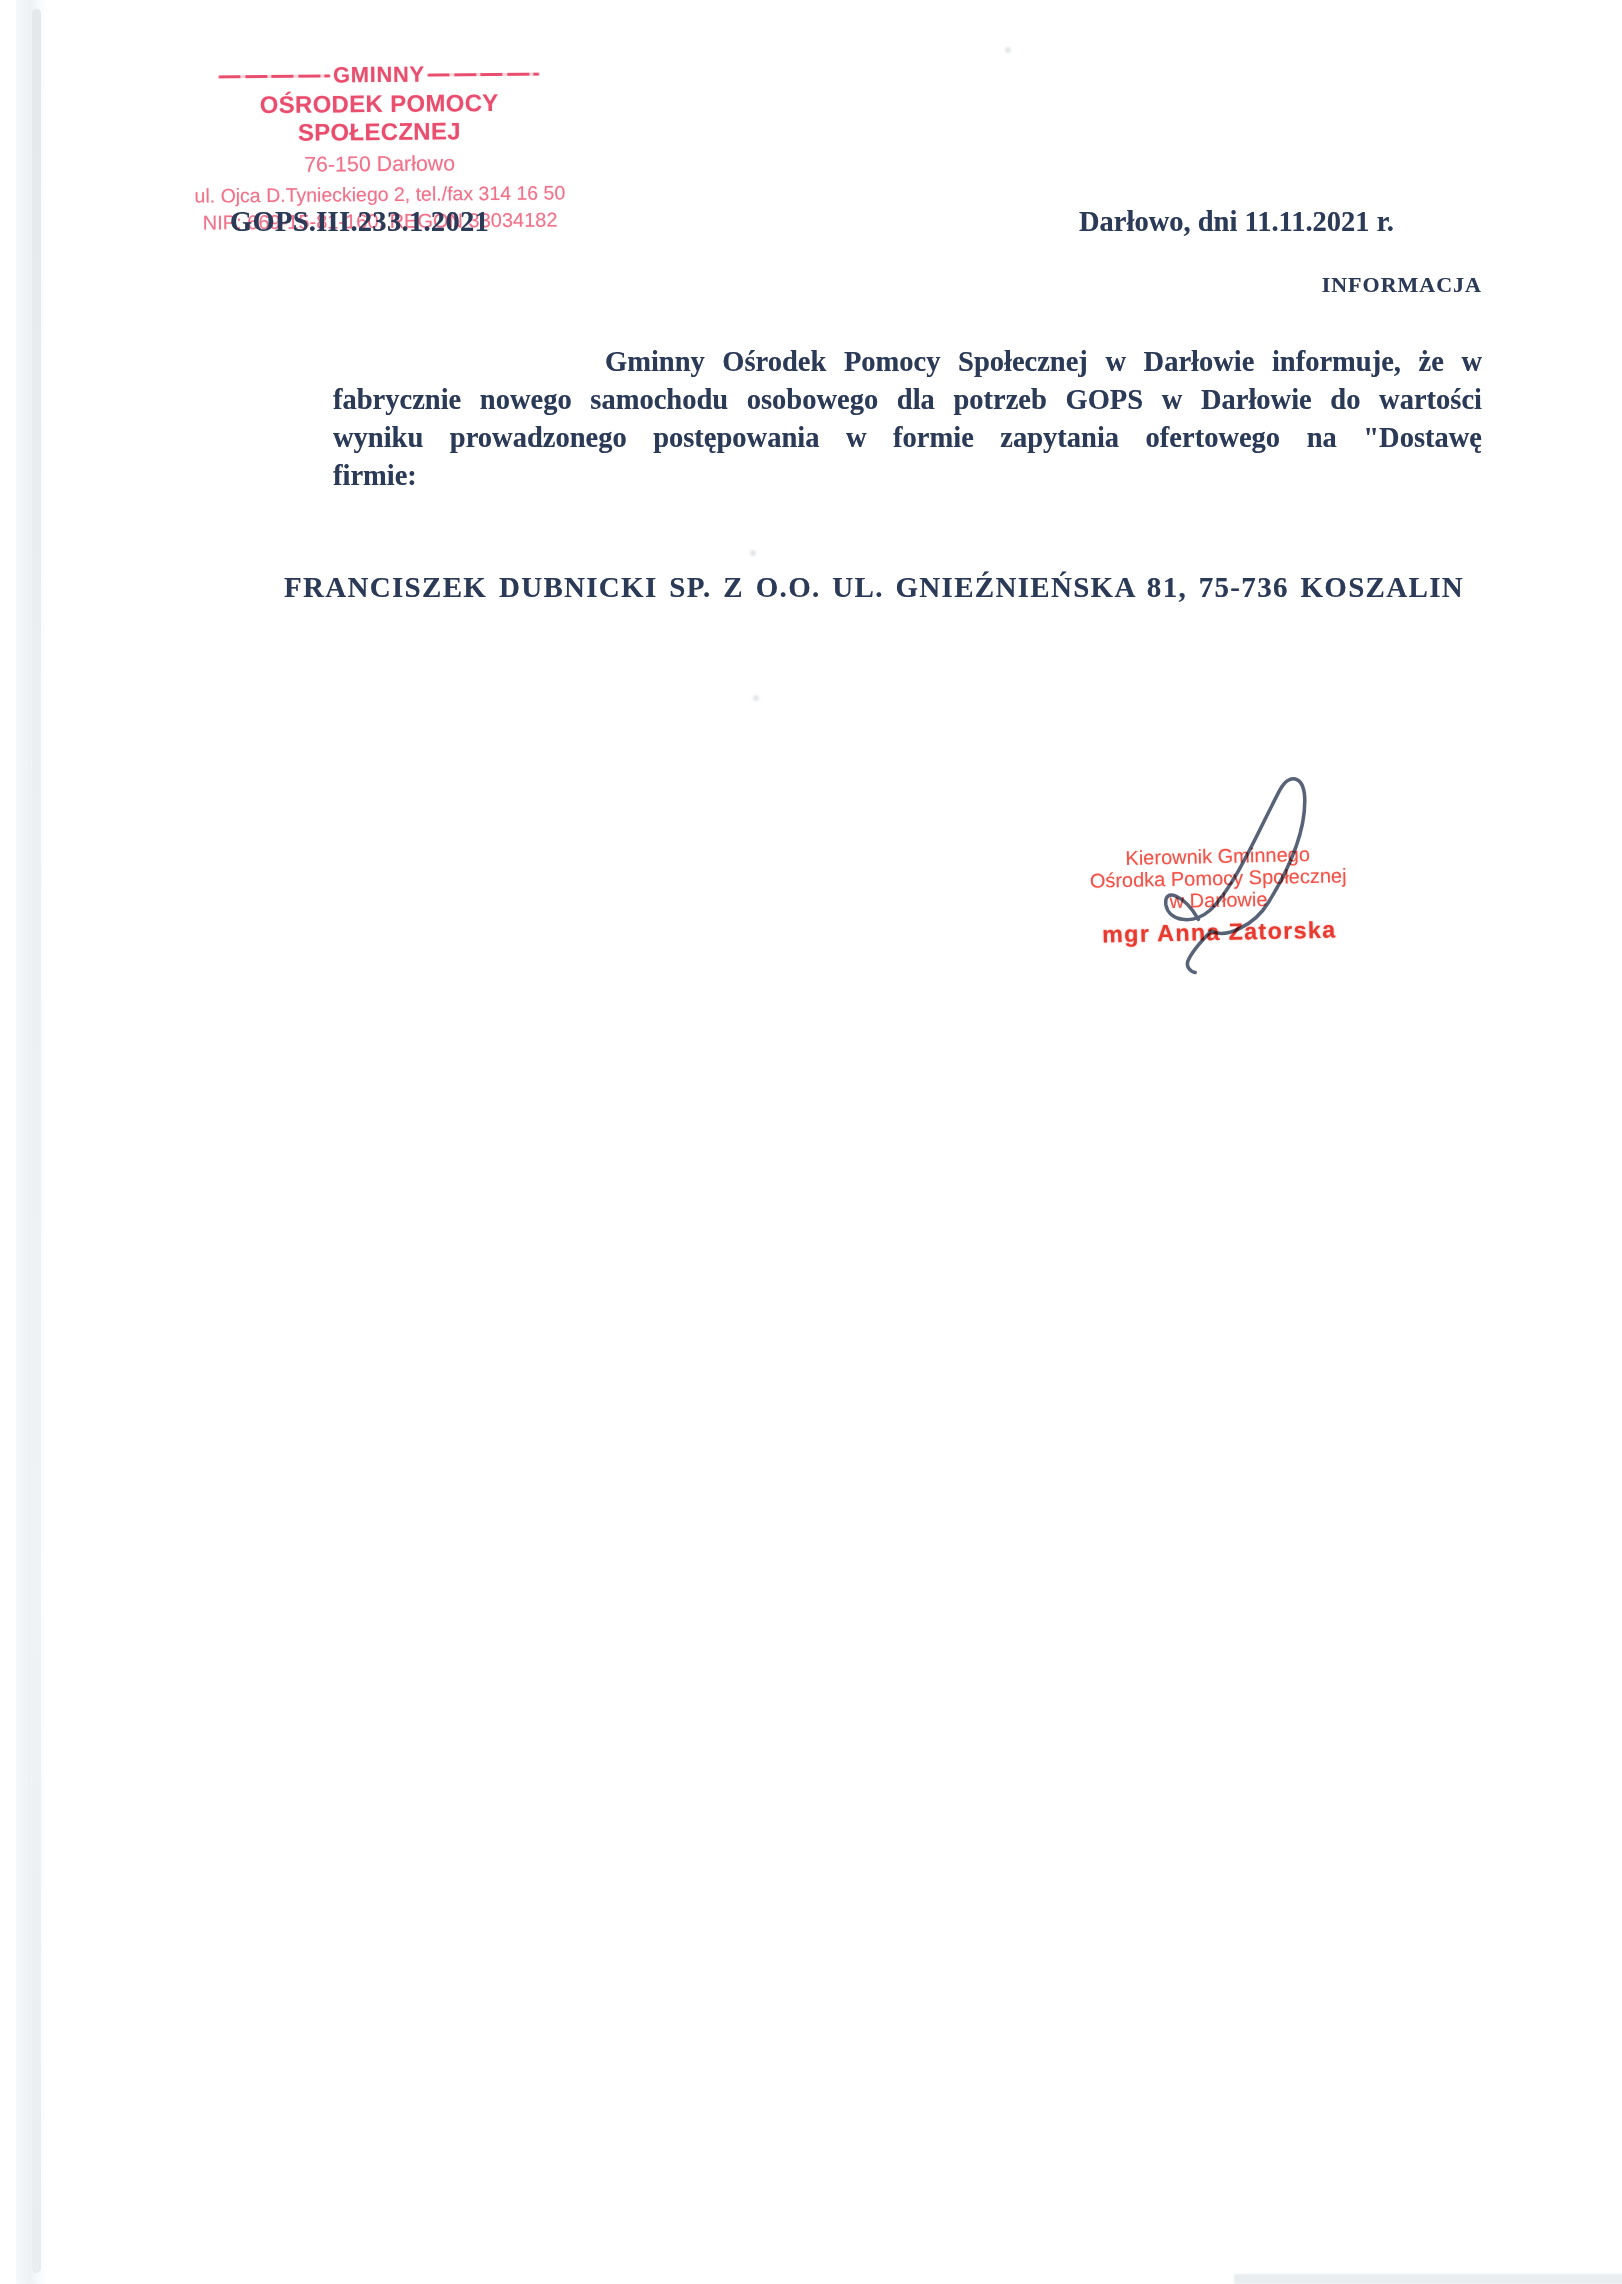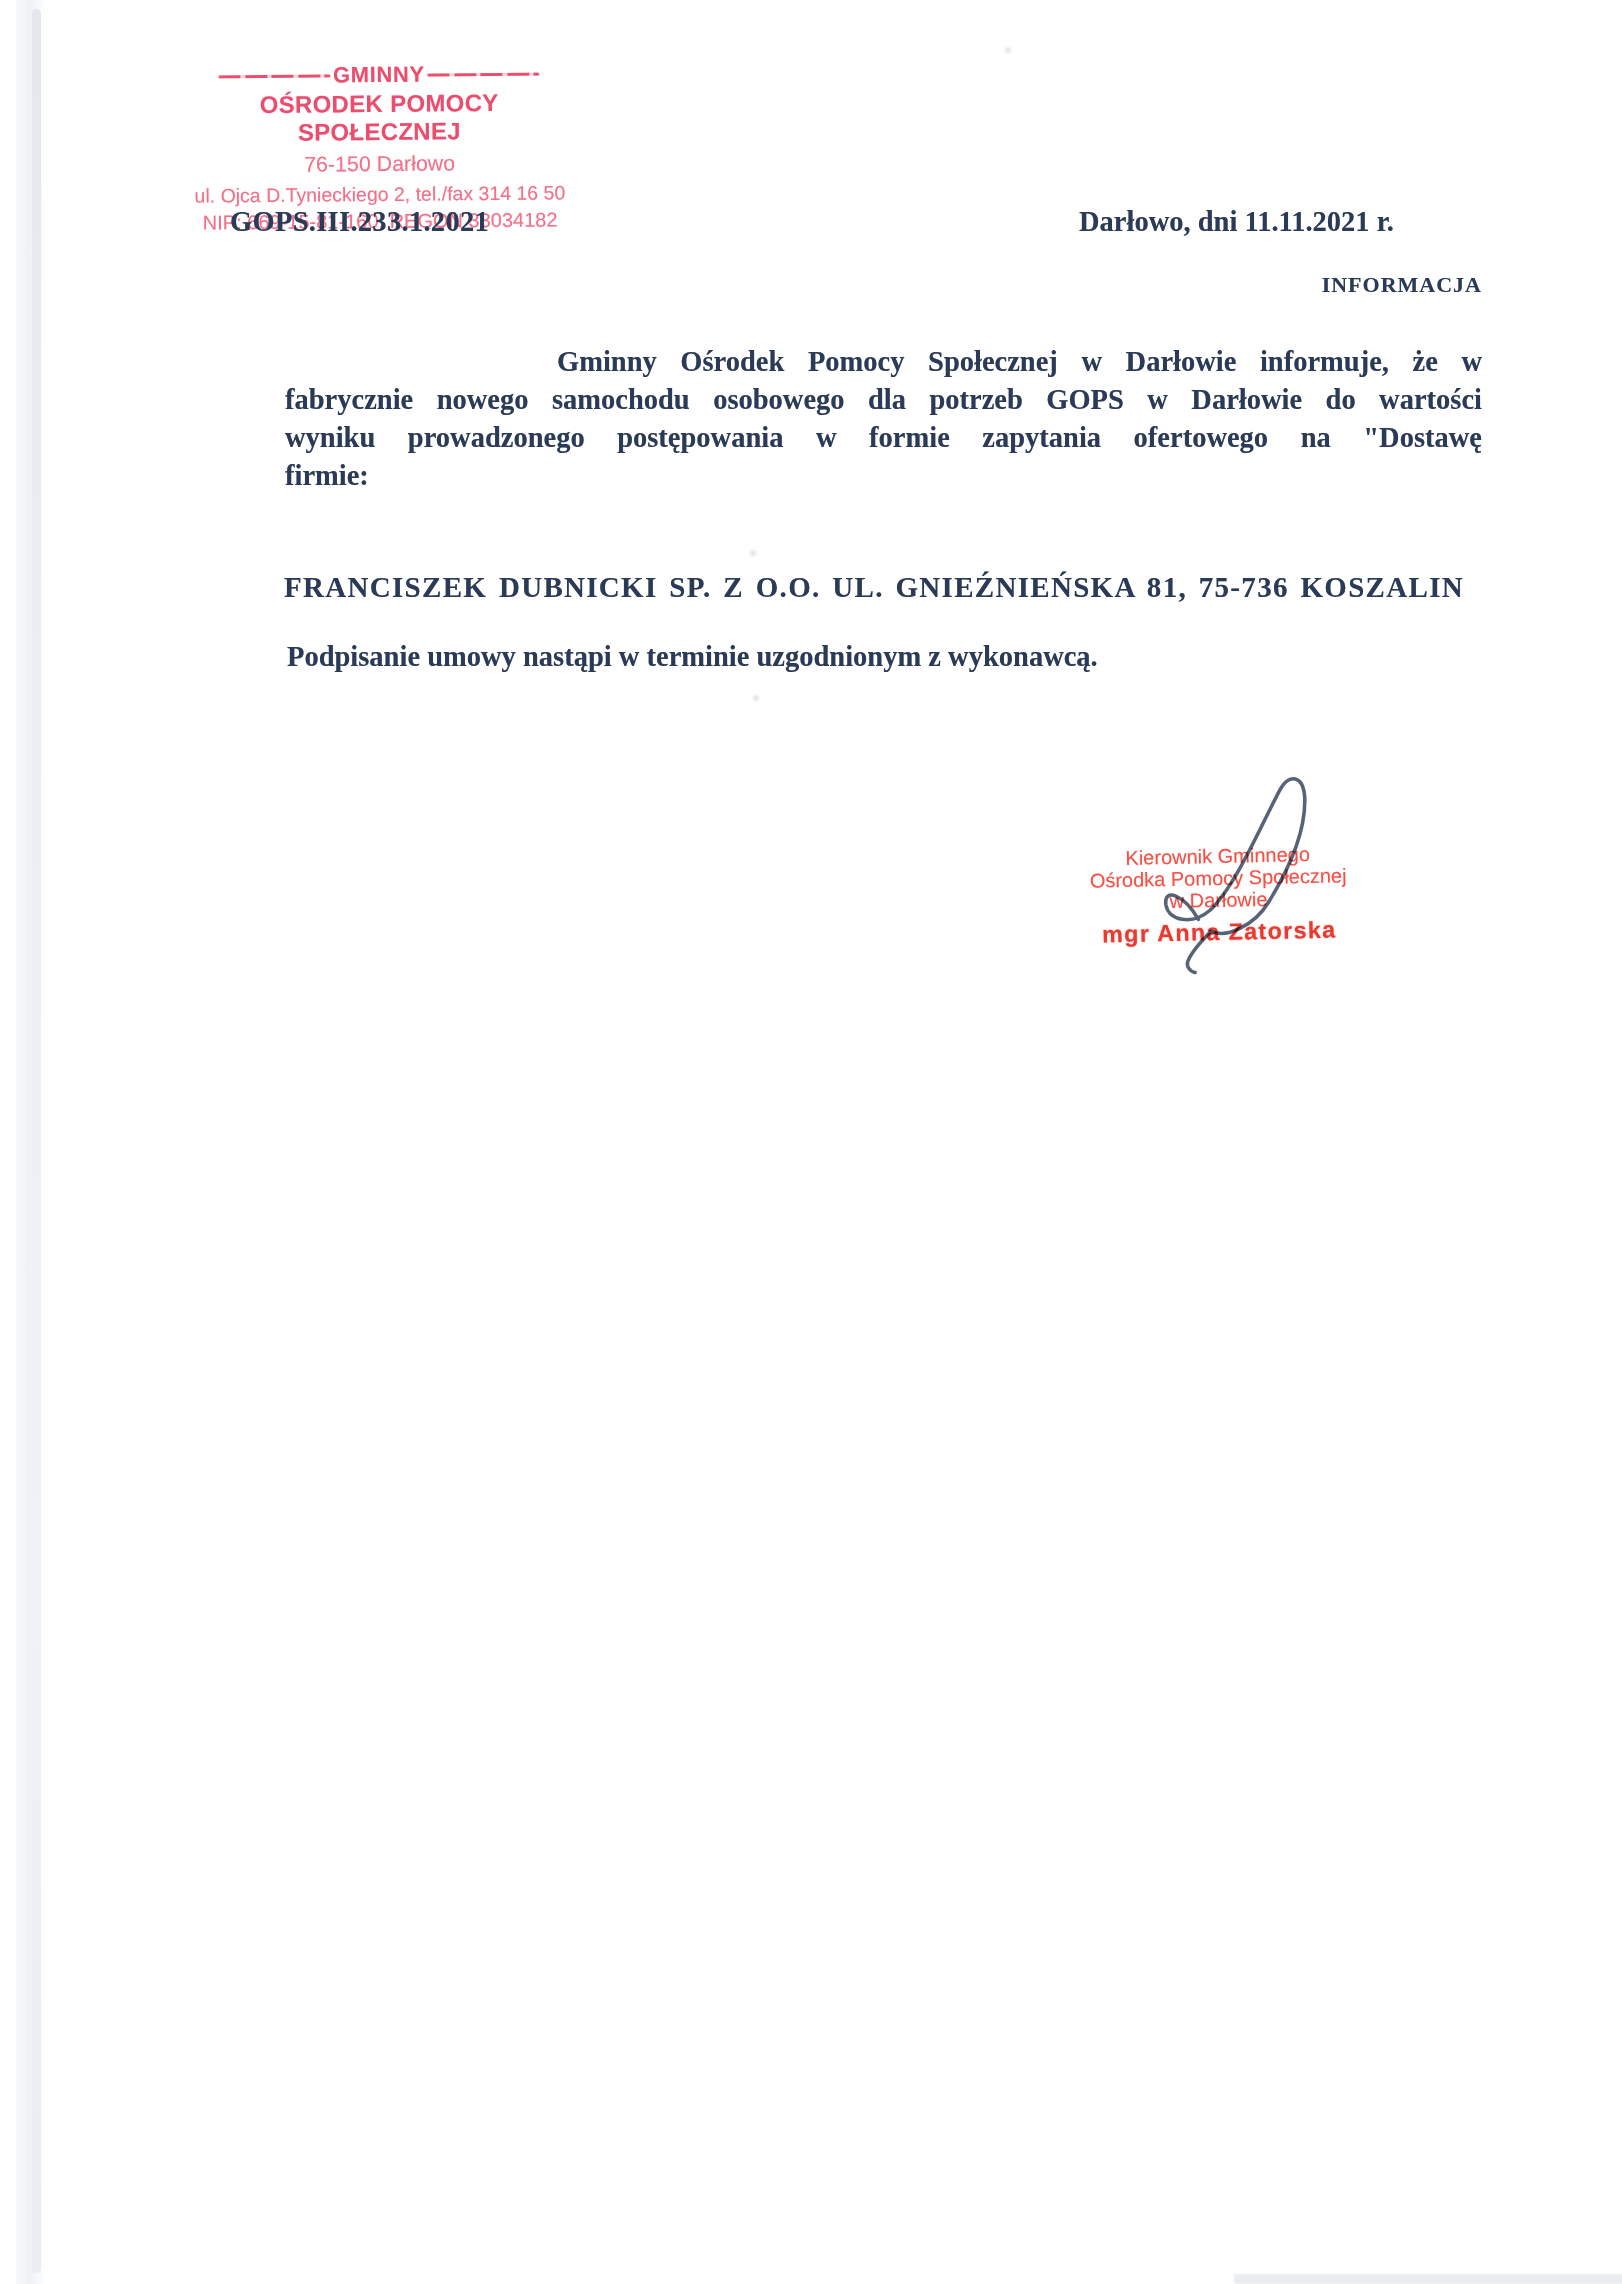--- a/index.html
+++ b/index.html
@@ -140,20 +140,21 @@
     left: 269px; top: 343px;
     width: 1197px;
     font-size: 28.5px;
     line-height: 38px;
     color: var(--ink, #2b3a57);
   }
   .bline {
     text-align: justify;
     text-align-last: justify;
     white-space: normal;
+    margin-left: 48px;
   }
   .bline.indent { padding-left: 272px; }
   .bline.lastline { text-align: left; text-align-last: left; }
 
   .contractor {
     position: absolute;
     left: 268px; top: 571px;
     font-size: 29px;
     letter-spacing: 1.3px;
     word-spacing: 3.2px;
@@ -240,21 +241,20 @@
 
   <div class="body-para">
     <div class="bline indent ink-text">Gminny Ośrodek Pomocy Społecznej w Darłowie informuje, że w</div>
     <div class="bline ink-text">fabrycznie nowego samochodu osobowego dla potrzeb GOPS w Darłowie do wartości</div>
     <div class="bline ink-text">wyniku prowadzonego postępowania w formie zapytania ofertowego na "Dostawę</div>
     <div class="bline lastline ink-text">firmie:</div>
   </div>
 
   <div class="contractor ink-text">FRANCISZEK DUBNICKI SP. Z O.O. UL. GNIEŹNIEŃSKA 81, 75-736 KOSZALIN</div>
 
-  <div class="closing ink-text">Podpisanie umowy nastąpi w terminie uzgodnionym z wykonawcą.</div>
 
   <div class="sig-stamp">
     <div class="sig-l1">Kierownik Gminnego</div>
     <div class="sig-l2">Ośrodka Pomocy Społecznej</div>
     <div class="sig-l3">w Darłowie</div>
     <div class="sig-name">mgr Anna Zatorska</div>
   </div>
 
   <svg class="signature-svg" viewBox="0 0 320 330" xmlns="http://www.w3.org/2000/svg" aria-hidden="true">
     <path d="M 122 238

